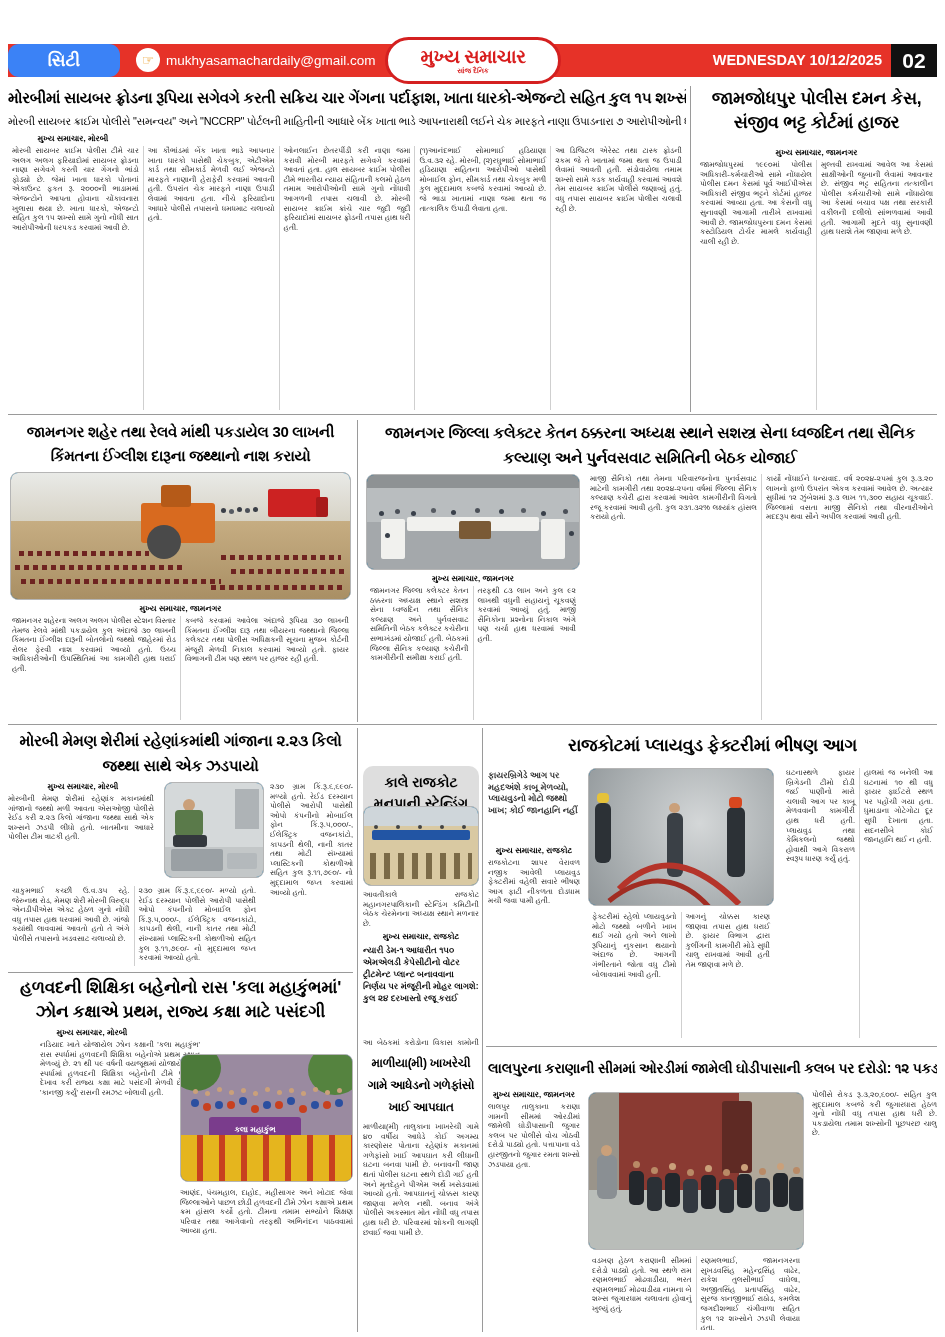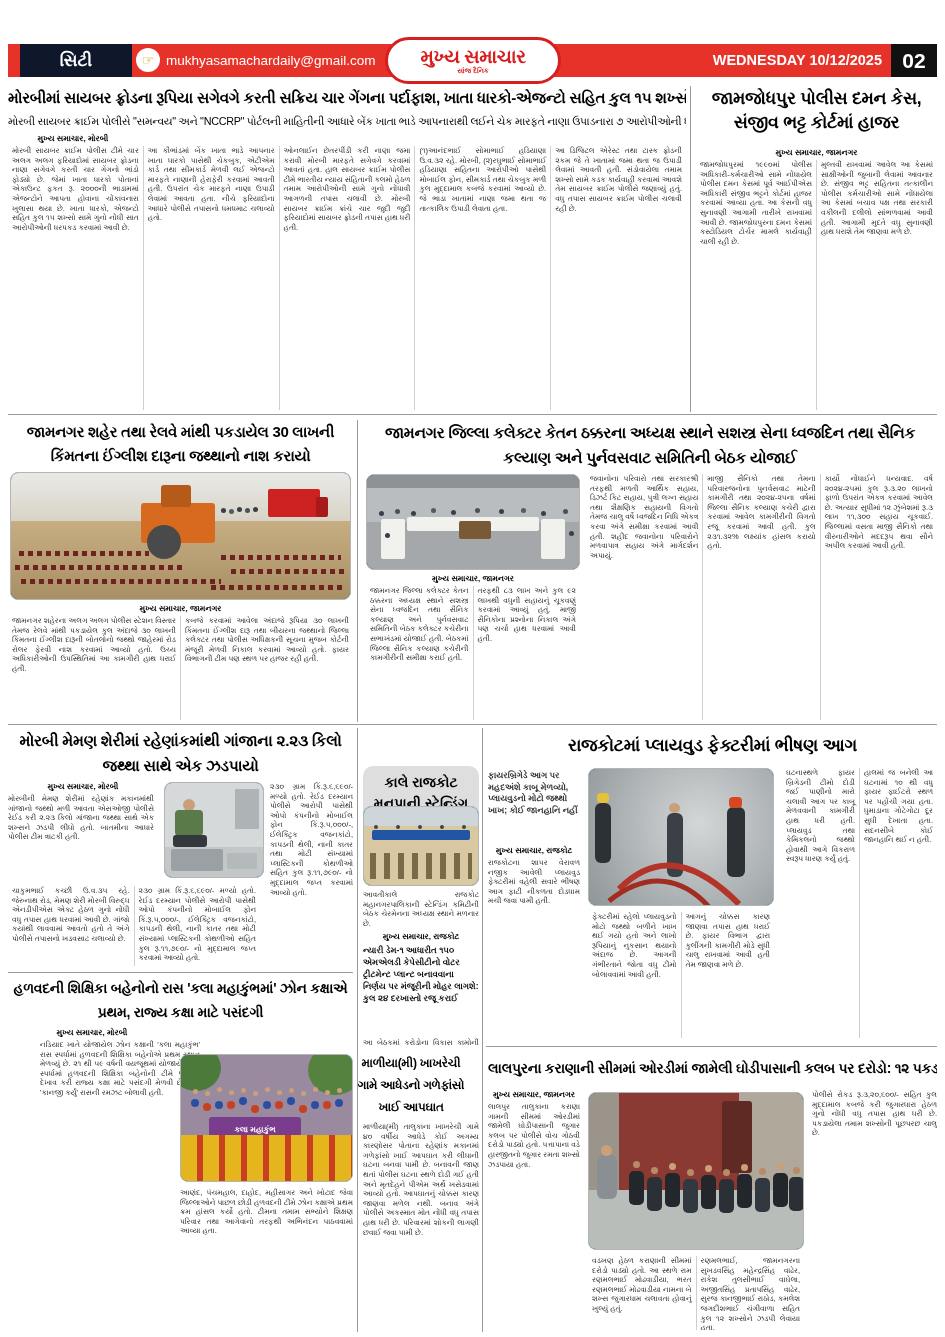--- a/index.html
+++ b/index.html
@@ -4,22 +4,22 @@
 <style>
   * { margin:0; padding:0; box-sizing:border-box; }
   html,body { background:#e9e9e9; }
   .page {
     position:relative; width:945px; height:1337px; margin:0 auto;
     background:#ffffff; overflow:hidden;
     font-family:"Liberation Sans","DejaVu Sans",sans-serif; color:#1a1a1a;
   }
   
   .redbar { position:absolute; left:8px; top:44px; width:929px; height:33px; background:#e63228; }
-  .section-box { position:absolute; left:20px; top:44px; width:112px; height:33px; background:#0f172a;
-    color:#fff; font-weight:bold; font-size:17px; display:flex; align-items:center; justify-content:center; }
+  .section-box { position:absolute; left:8px; top:44px; width:112px; height:33px; background:#3b82f6;
+    color:#fff; font-weight:bold; font-size:17px; display:flex; align-items:center; justify-content:center;border-radius:11px; }
   .hand-badge { position:absolute; left:136px; top:48px; width:24px; height:24px; border-radius:50%;
     background:#fff; color:#e8920f; font-size:14px; display:flex; align-items:center; justify-content:center; }
   .email { position:absolute; left:166px; top:44px; height:33px; line-height:33px; color:#fff; font-size:13.5px; }
   .logo { position:absolute; left:385px; top:37px; width:176px; height:47px; background:#fff;
     border:3px solid #d42020; border-radius:26px; display:flex; flex-direction:column;
     align-items:center; justify-content:center; z-index:3; }
   .logo-main { color:#d81d1d; font-weight:bold; font-size:19px; line-height:20px; letter-spacing:-0.5px; }
   .logo-tag { color:#d81d1d; font-size:7px; font-weight:bold; }
   .date { position:absolute; left:690px; top:44px; width:192px; height:33px; line-height:33px;
     text-align:right; color:#fff; font-weight:bold; font-size:14.5px; }
@@ -121,21 +121,20 @@
     <div class="abs" style="left:40px;top:42px;right:40px;height:14px;background:#f1f1ee;border-radius:2px;"></div>
     <div class="abs" style="left:92px;top:46px;width:32px;height:18px;background:#7a5a36;border-radius:2px;"></div>
     <div class="dots" style="left:12px;top:36px;background:#39404a;box-shadow:16px -2px #4b5058,32px 0 #39404a,52px -3px #565b62,72px -1px #39404a,96px -3px #4b5058,120px -2px #39404a,142px -3px #565b62,162px 0 #39404a,184px -2px #4b5058,6px 22px #39404a,190px 20px #39404a;"></div>
   </div>
   <div class="byline" style="left:366px;top:574px;width:214px;">મુખ્ય સમાચાર, જામનગર</div>
   <div class="colrow" style="left:366px;top:586px;width:214px;height:134px;">
     <div class="c">જામનગર જિલ્લા કલેક્ટર કેતન ઠક્કરના અધ્યક્ષ સ્થાને સશસ્ત્ર સેના ધ્વજદિન તથા સૈનિક કલ્યાણ અને પુર્નવસવાટ સમિતિની બેઠક કલેક્ટર કચેરીના સભાખંડમાં યોજાઈ હતી. બેઠકમાં જિલ્લા સૈનિક કલ્યાણ કચેરીની કામગીરીની સમીક્ષા કરાઈ હતી.</div>
     <div class="c">તરફથી ૮૩ લાખ અને કુલ ૯૨ લાખથી વધુની સહાયનું ચૂકવણું કરવામાં આવ્યું હતું. માજી સૈનિકોના પ્રશ્નોના નિકાલ અંગે પણ ચર્ચા હાથ ધરવામાં આવી હતી.</div>
   </div>
   <div class="colrow" style="left:586px;top:474px;width:351px;height:246px;">
-    <div class="c">જવાનોના પરિવારો તથા સરકારશ્રી તરફથી મળતી આર્થિક સહાય, ડિઝર્ટ કિટ સહાય, પુત્રી લગ્ન સહાય તથા શૈક્ષણિક સહાયની વિગતો તેમજ ચાલુ વર્ષે ધ્વજદિન નિધિ એકત્ર કરવા અંગે સમીક્ષા કરવામાં આવી હતી. શહીદ જવાનોના પરિવારોને મળવાપાત્ર સહાય અંગે માર્ગદર્શન અપાયું.</div>
     <div class="c">માજી સૈનિકો તથા તેમના પરિવારજનોના પુનર્વસવાટ માટેની કામગીરી તથા ૨૦૨૪-૨૫ના વર્ષમાં જિલ્લા સૈનિક કલ્યાણ કચેરી દ્વારા કરવામાં આવેલ કામગીરીની વિગતો રજૂ કરવામાં આવી હતી. કુલ ૨૩૧.૩૨% લક્ષ્યાંક હાંસલ કરાયો હતો.</div>
     <div class="c">કાર્યો નોંધાઈને ધન્યવાદ. વર્ષ ૨૦૨૪-૨૫માં કુલ રૂ.૩.૨૦ લાખનો ફાળો ઉપરાંત એકત્ર કરવામાં આવેલ છે. અત્યાર સુધીમાં ૧૨ ઝુંબેશમાં રૂ.૩ લાખ ૧૧,૩૦૦ સહાય ચૂકવાઈ. જિલ્લામાં વસતા માજી સૈનિકો તથા વીરનારીઓને મદદરૂપ થવા સૌને અપીલ કરવામાં આવી હતી.</div>
   </div>
 
   <div class="hline" style="left:8px;top:724px;width:929px;"></div>
 
   <div class="hl" style="left:8px;top:728px;width:345px;height:50px;font-size:15.5px;line-height:25px;">મોરબી મેમણ શેરીમાં રહેણાંકમાંથી ગાંજાના ૨.૨૩ કિલો જથ્થા સાથે એક ઝડપાયો</div>
   <div class="byline" style="left:8px;top:782px;width:150px;">મુખ્ય સમાચાર, મોરબી</div>
   <div class="bt" style="left:8px;top:794px;width:146px;height:172px;">મોરબીની મેમણ શેરીમાં રહેણાંક મકાનમાંથી ગાંજાનો જથ્થો મળી આવતા એસઓજી પોલીસે રેઈડ કરી ૨.૨૩ કિલો ગાંજાના જથ્થા સાથે એક શખ્સને ઝડપી લીધો હતો. બાતમીના આધારે પોલીસ ટીમ ત્રાટકી હતી.</div>
   <div class="photo" style="left:164px;top:782px;width:100px;height:96px;">
@@ -149,21 +148,21 @@
     <div class="abs" style="right:4px;top:6px;width:24px;height:40px;background:#aeb3b6;"></div>
   </div>
   <div class="bt" style="left:270px;top:782px;width:83px;height:184px;">૨૩૦ ગ્રામ કિં.રૂ.૬,૬૯૦/- મળ્યો હતો. રેઈડ દરમ્યાન પોલીસે આરોપી પાસેથી ઓપો કંપનીનો મોબાઈલ ફોન કિં.રૂ.૫,૦૦૦/-, ઈલેક્ટ્રિક વજનકાંટો, કાપડની થેલી, નાની કાતર તથા મોટી સંખ્યામાં પ્લાસ્ટિકની કોથળીઓ સહિત કુલ રૂ.૧૧,૭૯૦/- નો મુદ્દામાલ જપ્ત કરવામાં આવ્યો હતો.</div>
   <div class="colrow" style="left:8px;top:886px;width:252px;height:80px;">
     <div class="c">ચાકુમભાઈ કચ્છી ઉ.વ.૩૫ રહે. જેરુનાથ રોડ, મેમણ શેરી મોરબી વિરુદ્ધ એનડીપીએસ એક્ટ હેઠળ ગુનો નોંધી વધુ તપાસ હાથ ધરવામાં આવી છે. ગાંજો કયાંથી લાવવામાં આવતો હતો તે અંગે પોલીસે તપાસનો ખડવસાટ ચલાવ્યો છે.</div>
     <div class="c">૨૩૦ ગ્રામ કિં.રૂ.૬,૬૯૦/- મળ્યો હતો. રેઈડ દરમ્યાન પોલીસે આરોપી પાસેથી ઓપો કંપનીનો મોબાઈલ ફોન કિં.રૂ.૫,૦૦૦/-, ઈલેક્ટ્રિક વજનકાંટો, કાપડની થેલી, નાની કાતર તથા મોટી સંખ્યામાં પ્લાસ્ટિકની કોથળીઓ સહિત કુલ રૂ.૧૧,૭૯૦/- નો મુદ્દામાલ જપ્ત કરવામાં આવ્યો હતો.</div>
   </div>
 
   <div class="hline" style="left:8px;top:972px;width:345px;"></div>
 
-  <div class="hl" style="left:8px;top:976px;width:345px;height:48px;font-size:14px;line-height:24px;">હળવદની શિક્ષિકા બહેનોનો રાસ 'કલા મહાકુંભમાં' ઝોન કક્ષાએ પ્રથમ, રાજ્ય કક્ષા માટે પસંદગી</div>
+  <div class="hl" style="left:8px;top:976px;width:345px;height:48px;font-size:17px;line-height:24px;">હળવદની શિક્ષિકા બહેનોનો રાસ 'કલા મહાકુંભમાં' ઝોન કક્ષાએ પ્રથમ, રાજ્ય કક્ષા માટે પસંદગી</div>
   <div class="byline" style="left:8px;top:1028px;width:168px;">મુખ્ય સમાચાર, મોરબી</div>
   <div class="bt" style="left:12px;top:1040px;width:160px;height:290px;margin-left:28px;">નડિયાદ ખાતે યોજાયેલ ઝોન કક્ષાની 'કલા મહાકુંભ' રાસ સ્પર્ધામાં હળવદની શિક્ષિકા બહેનોએ પ્રથમ સ્થાન મેળવ્યું છે. ૨૧ થી ૫૯ વર્ષની વયજૂથમાં યોજાયેલ આ સ્પર્ધામાં હળવદની શિક્ષિકા બહેનોની ટીમે ઉત્કૃષ્ટ દેખાવ કરી રાજ્ય કક્ષા માટે પસંદગી મેળવી છે. ટીમે 'કાનજી કર્યું' રાસની રમઝટ બોલાવી હતી.</div>
   <div class="photo" style="left:180px;top:1054px;width:173px;height:128px;">
     <div class="abs" style="left:0;top:0;right:0;bottom:0;background:#9a8aa0;"></div>
     <div class="abs" style="left:-10px;top:-10px;width:50px;height:46px;background:#4c7a3a;border-radius:50%;"></div>
     <div class="abs" style="right:-10px;top:-10px;width:54px;height:50px;background:#55833f;border-radius:50%;"></div>
     <div class="abs" style="left:28px;top:62px;width:92px;height:26px;background:#7a3c8c;border-radius:3px;color:#fff;font-size:8px;font-weight:bold;display:flex;align-items:center;justify-content:center;">કલા મહાકુંભ</div>
     <div class="abs" style="left:0;bottom:0;right:0;height:46px;background:repeating-linear-gradient(90deg,#e5b51e 0 16px,#c8401f 16px 22px);"></div>
     <div class="dots" style="left:10px;top:44px;width:8px;height:8px;background:#2b4fa0;box-shadow:24px 2px #2b4fa0,48px -2px #2b4fa0,72px 2px #2b4fa0,96px -2px #2b4fa0,120px 2px #2b4fa0,144px 0 #2b4fa0;"></div>
     <div class="dots" style="left:22px;top:48px;width:8px;height:8px;background:#c8401f;box-shadow:24px -2px #c8401f,48px 2px #c8401f,72px -2px #c8401f,96px 2px #c8401f,120px -2px #c8401f;"></div>
@@ -178,21 +177,21 @@
     <div class="abs" style="left:0;top:24%;right:0;bottom:0;background:#d9c9a2;"></div>
     <div class="abs" style="left:8px;top:30%;right:8px;height:10px;background:#2255a4;border-radius:2px;"></div>
     <div class="abs" style="left:6px;bottom:6px;right:6px;height:26px;background:repeating-linear-gradient(90deg,#7b6a47 0 6px,#d9c9a2 6px 14px);"></div>
     <div class="dots" style="left:10px;top:18px;width:4px;height:4px;background:#444;box-shadow:22px 0 #444,44px 0 #444,66px 0 #444,88px 0 #444;"></div>
   </div>
   <div class="bt" style="left:363px;top:890px;width:116px;height:40px;">આવતીકાલે રાજકોટ મહાનગરપાલિકાની સ્ટેન્ડિંગ કમિટીની બેઠક ચેરમેનના અધ્યક્ષ સ્થાને મળનાર છે.</div>
   <div class="byline" style="left:363px;top:932px;width:116px;">મુખ્ય સમાચાર, રાજકોટ</div>
   <div class="bold-block" style="left:363px;top:944px;width:116px;height:92px;">ન્યારી ડેમ-૧ આધારીત ૧૫૦ એમએલડી કેપેસીટીનો વોટર ટ્રીટમેન્ટ પ્લાન્ટ બનાવવાના નિર્ણય પર મંજૂરીની મોહર લાગશે: કુલ ૨૪ દરખાસ્તો રજૂ કરાઈ</div>
   <div class="bt" style="left:363px;top:1038px;width:116px;height:8px;">આ બેઠકમાં કરોડોના વિકાસ કામોની કુલ ૨૪ દરખાસ્તો અંગે નિર્ણય લેવામાં આવશે. જેમાં વોટર ટ્રીટમેન્ટ પ્લાન્ટ અંગેની મહત્વની દરખાસ્તનો સમાવેશ થાય છે. વિવિધ વોર્ડમાં રોડ, ડ્રેનેજ સહિતના કામોની દરખાસ્તો રજૂ કરાશે.</div>
 
-  <div class="hl" style="left:353px;top:1052px;width:116px;height:66px;font-size:12px;line-height:22px;">માળીયા(મી) ખાખરેચી ગામે આધેડનો ગળેફાંસો ખાઈ આપઘાત</div>
+  <div class="hl" style="left:363px;top:1052px;width:116px;height:66px;font-size:12px;line-height:22px;">માળીયા(મી) ખાખરેચી ગામે આધેડનો ગળેફાંસો ખાઈ આપઘાત</div>
   <div class="bt" style="left:363px;top:1122px;width:116px;height:208px;">માળીયા(મી) તાલુકાના ખાખરેચી ગામે ૪૦ વર્ષીય આધેડે કોઈ અગમ્ય કારણોસર પોતાના રહેણાંક મકાનમાં ગળેફાંસો ખાઈ આપઘાત કરી લીધાની ઘટના બનવા પામી છે. બનાવની જાણ થતાં પોલીસ ઘટના સ્થળે દોડી ગઈ હતી અને મૃતદેહને પીએમ અર્થે ખસેડવામાં આવ્યો હતો. આપઘાતનું ચોક્કસ કારણ જાણવા મળેલ નથી. બનાવ અંગે પોલીસે અકસ્માત મોત નોંધી વધુ તપાસ હાથ ધરી છે. પરિવારમાં શોકની લાગણી છવાઈ જવા પામી છે.</div>
 
   <div class="vline" style="left:482px;top:728px;height:604px;"></div>
   <div class="hl" style="left:488px;top:728px;width:449px;height:34px;font-size:17.5px;line-height:34px;">રાજકોટમાં પ્લાયવુડ ફેક્ટરીમાં ભીષણ આગ</div>
   <div class="standfirst" style="left:488px;top:770px;width:92px;height:72px;">ફાયરબ્રિગેડે આગ પર મહદઅંશે કાબૂ મેળવ્યો, પ્લાયવુડનો મોટો જથ્થો ખાખ; કોઈ જાનહાનિ નહીં</div>
   <div class="byline" style="left:488px;top:846px;width:92px;">મુખ્ય સમાચાર, રાજકોટ</div>
   <div class="bt" style="left:488px;top:858px;width:92px;height:180px;">રાજકોટના શાપર વેરાવળ નજીક આવેલી પ્લાયવુડ ફેક્ટરીમાં વહેલી સવારે ભીષણ આગ ફાટી નીકળતા દોડધામ મચી જવા પામી હતી.</div>
   <div class="photo" style="left:588px;top:768px;width:186px;height:138px;">
     <div class="abs" style="left:0;top:0;right:0;bottom:0;background:radial-gradient(circle at 60% 40%, #d4d7d8 0%, #aeb3b5 55%, #8f9598 100%);"></div>
     <div class="abs" style="left:6px;top:34px;width:16px;height:60px;background:#2c3136;border-radius:6px;"></div>

